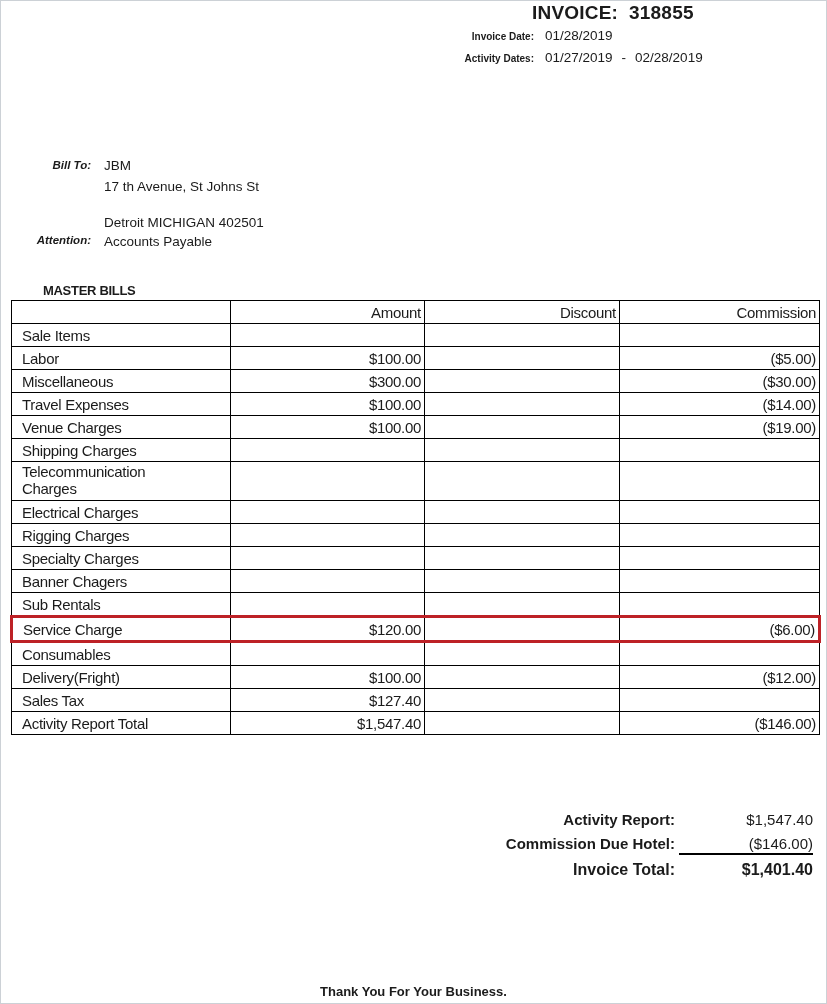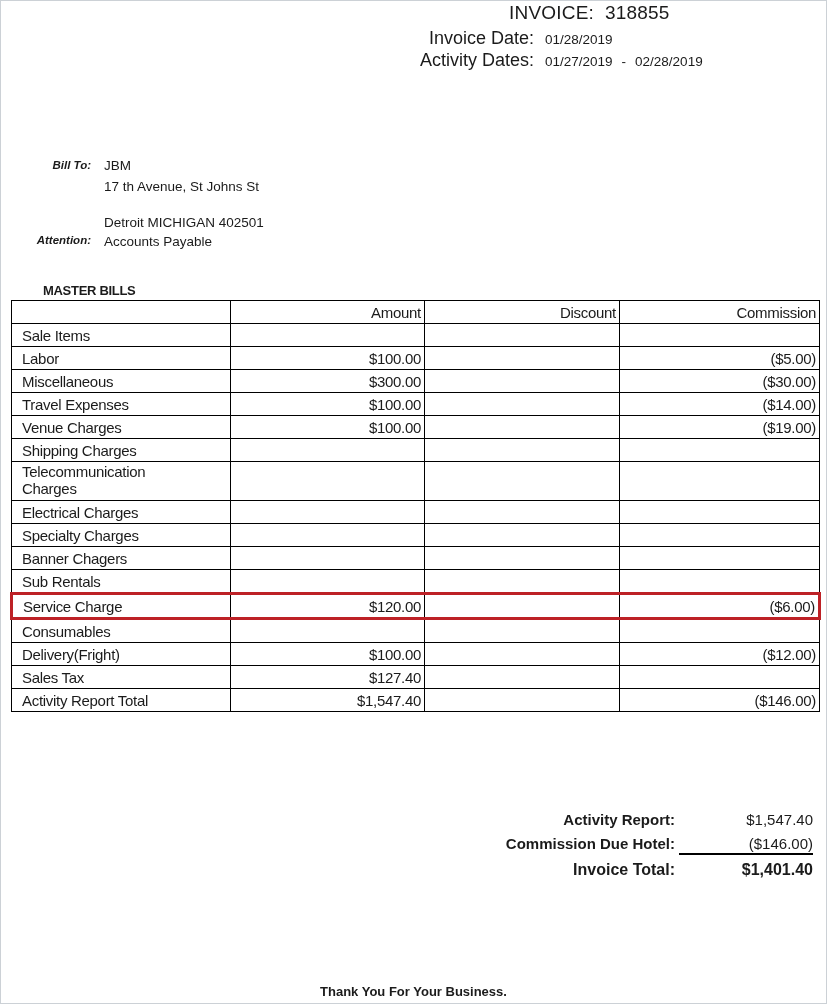--- a/index.html
+++ b/index.html
@@ -13,39 +13,40 @@
     width: 825px;
     height: 1002px;
     border: 1px solid #ccd1d6;
     background: #ffffff;
     overflow: hidden;
   }
 
   
   .invoice-title {
     position: absolute;
-    left: 508px; top: 1px;
+    left: 531px; top: 1px;
     font-size: 19px;
-    font-weight: normal;
+    font-weight: bold;
     letter-spacing: 0.2px;
     white-space: nowrap;
   }
   .invoice-title .num { margin-left: 11px; }
 
   .meta-row {
     position: absolute;
     left: 340px;
     display: flex;
     align-items: baseline;
     white-space: nowrap;
   }
   .meta-row .mlabel {
     width: 193px;
     text-align: right;
-    font-size: 18px;
+    font-size: 10px;
+    font-weight: bold;
   }
   .meta-row .mvalue { margin-left: 11px; font-size: 13.5px; }
   .meta-row .sep { margin: 0 9px; font-size: 13.5px; }
   #meta-invoice-date { top: 27px; }
   #meta-activity-dates { top: 49px; justify-content: flex-end; }
 
   
   .side-label {
     position: absolute;
     left: 0; width: 90px;
@@ -256,20 +257,28 @@
         <tr>
           <td>
             <div>Electrical Charges</div>
           </td>
           <td></td>
           <td></td>
           <td></td>
         </tr>
         <tr>
           <td>
+            <div>Rigging Charges</div>
+          </td>
+          <td></td>
+          <td></td>
+          <td></td>
+        </tr>
+        <tr>
+          <td>
             <div>Specialty Charges</div>
           </td>
           <td></td>
           <td></td>
           <td></td>
         </tr>
         <tr>
           <td>
             <div>Banner Chagers</div>
           </td>

